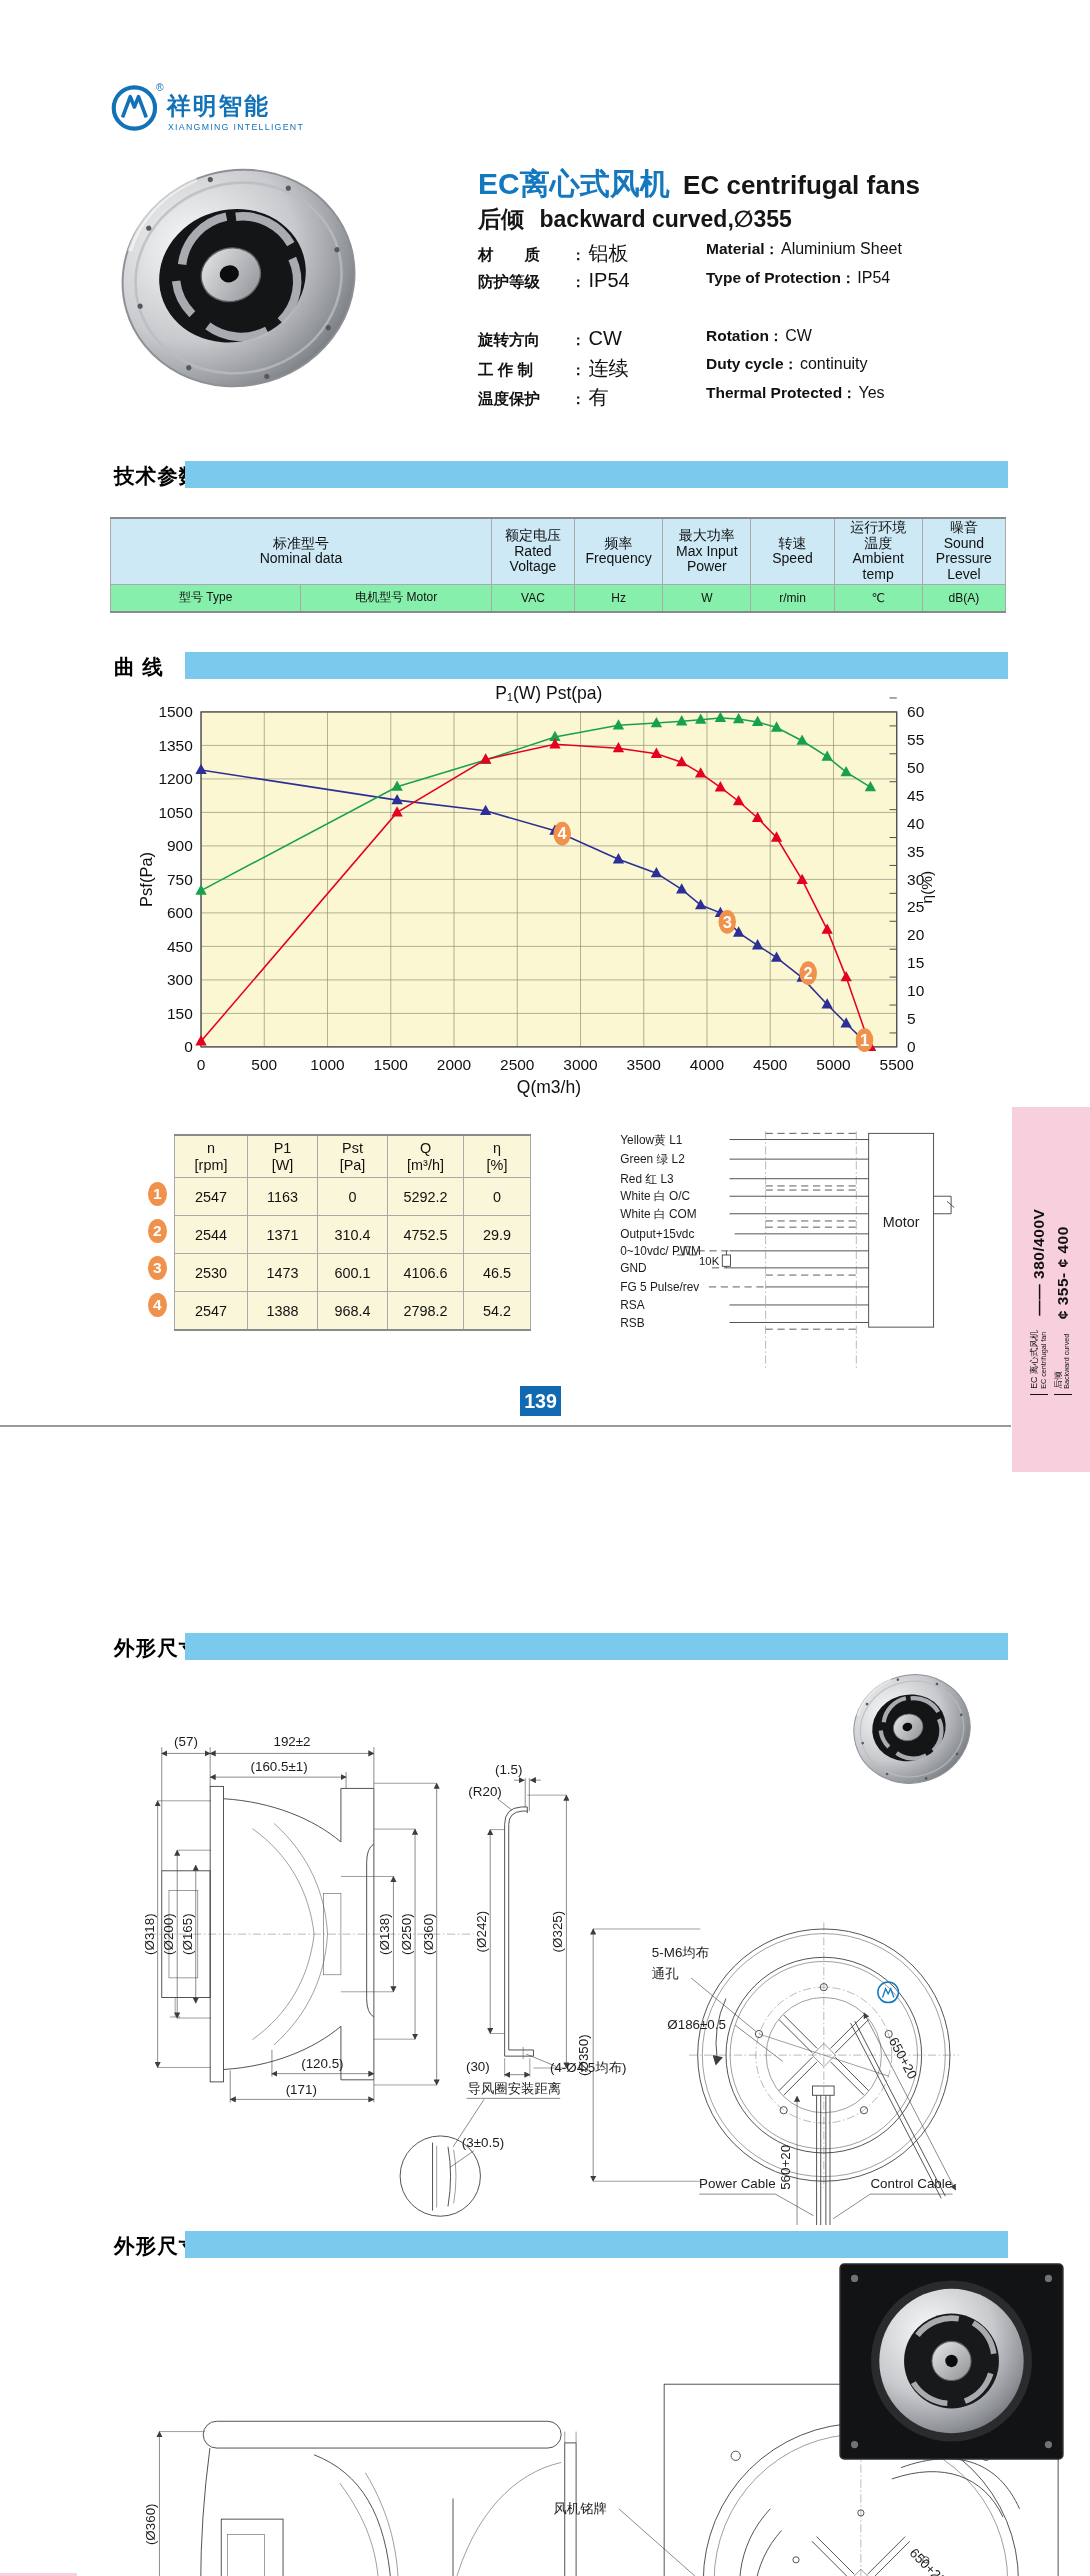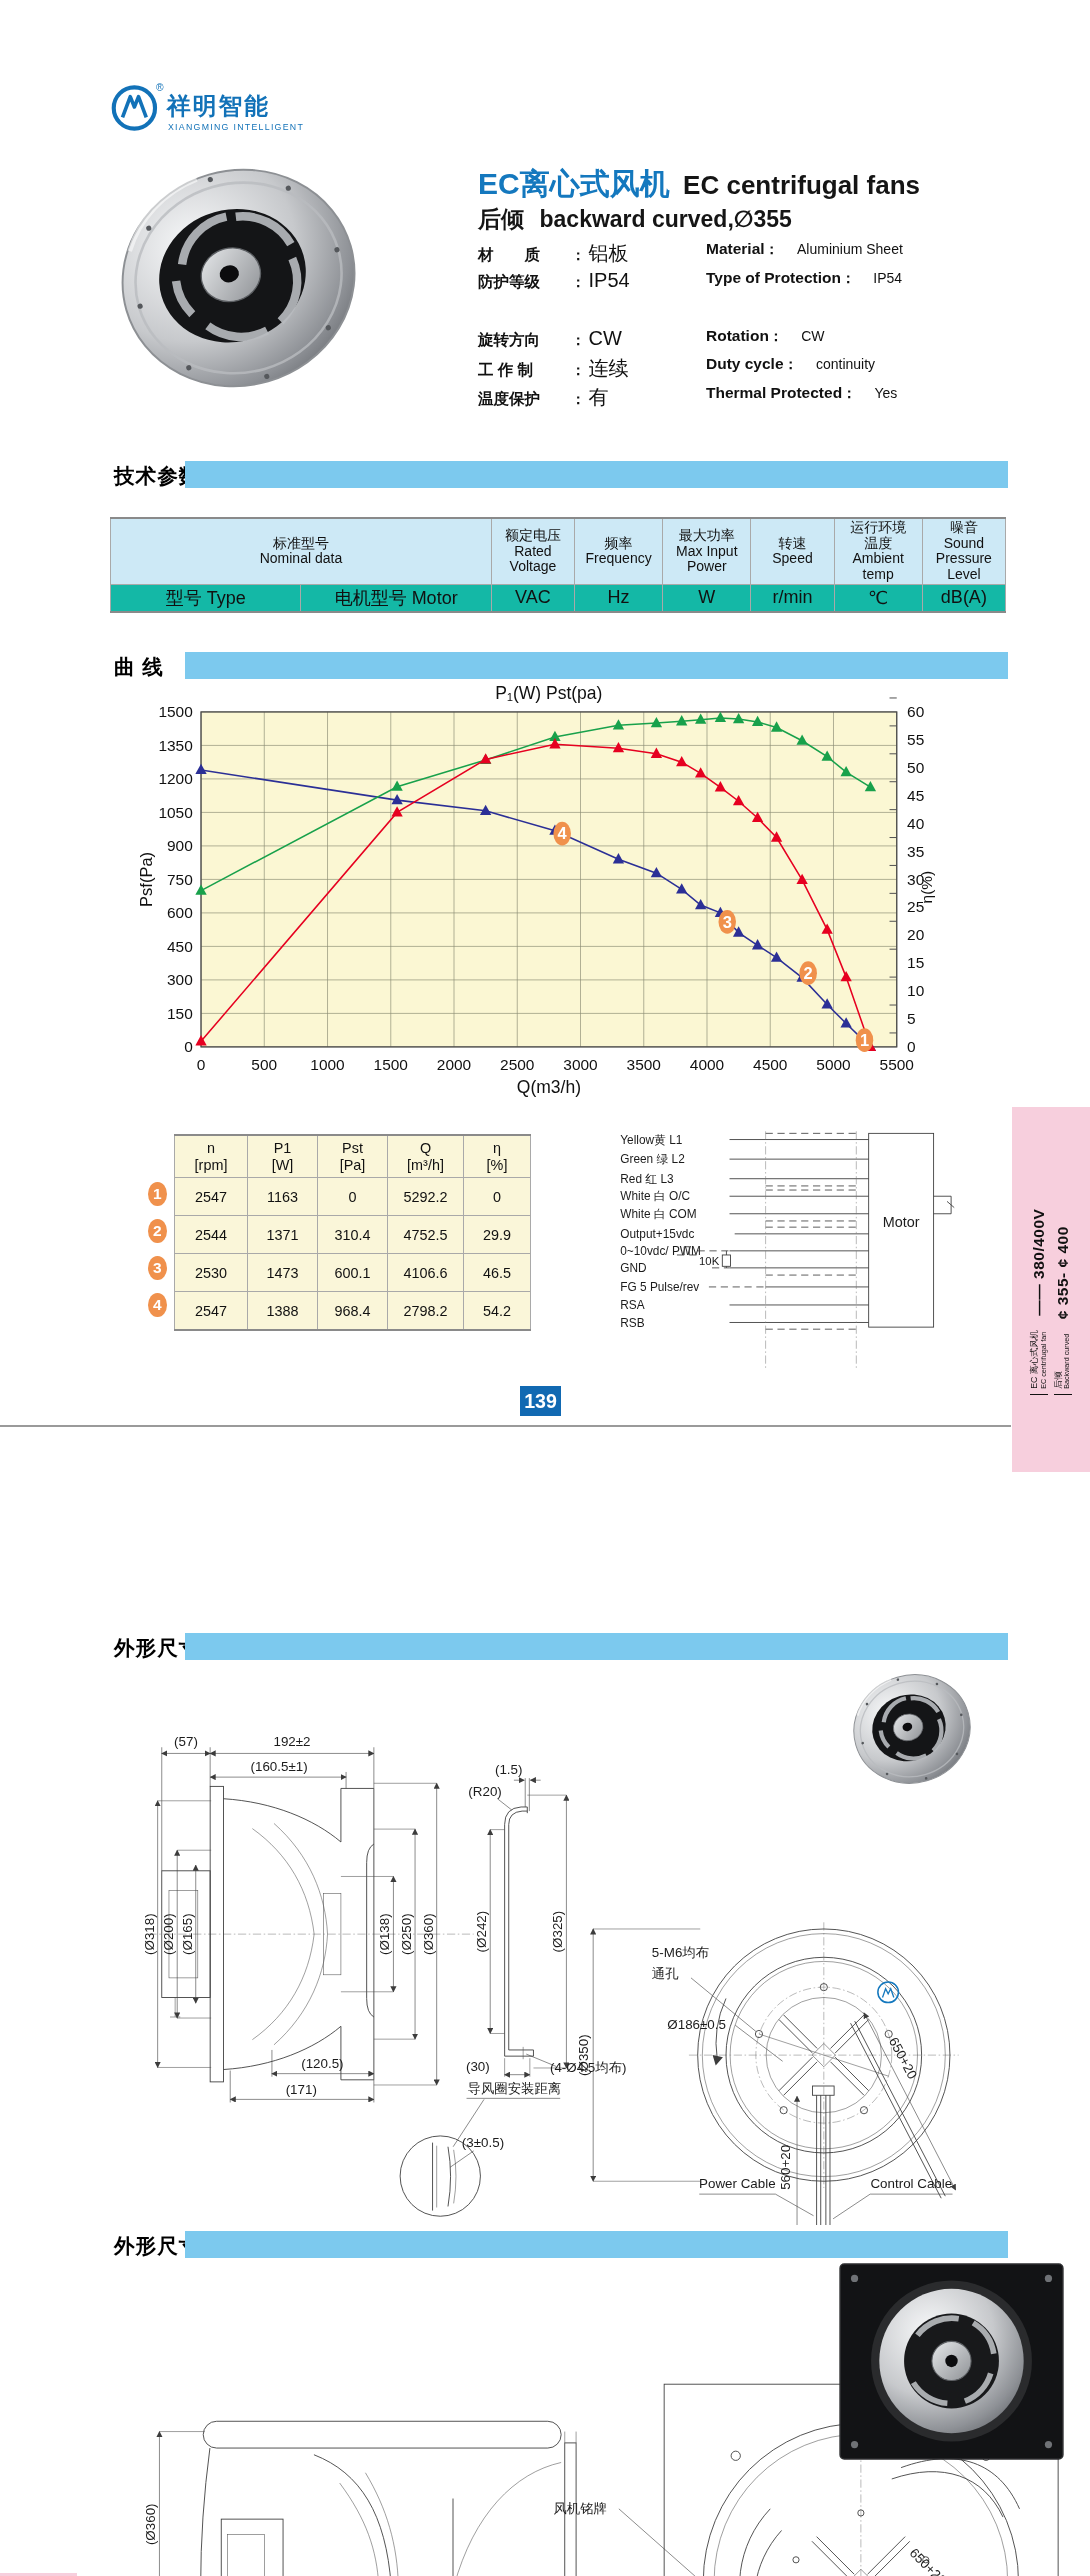--- a/index.html
+++ b/index.html
@@ -13,28 +13,28 @@
   .t1-zh{font-size:30px;font-weight:bold;color:#1478be}
   .t1-en{font-size:26px;font-weight:600;color:#151515;margin-left:13.4px}
   .t2-zh{font-size:23px;font-weight:bold;color:#151515}
   .t2-en{font-size:23px;font-weight:600;color:#151515;margin-left:15.5px}
   .spec-row{position:absolute;left:478px;width:567px;height:23px;white-space:nowrap}
   .sp-zh-l{display:inline-block;width:93px;font-size:15.5px;font-weight:bold}
   .sp-colon{font-size:14.4px;font-weight:bold}
   .sp-zh-v{font-size:20px;margin-left:3.1px}
   .sp-en{position:absolute;left:228px;top:0;white-space:nowrap}
   .sp-en-l{font-size:15.5px;font-weight:bold}
-  .sp-en-v{font-size:14px;margin-left:18px}
+  .sp-en-v{font-size:16px;margin-left:2px}
   
   table.tech{position:absolute;left:110px;top:517px;width:896px;border-collapse:collapse;
              table-layout:fixed;border:1px solid #9a9a9a;border-top:2.6px solid #8a8a8a;border-bottom:2.6px solid #8a8a8a}
   table.tech th,table.tech td{border:1px solid #a9a9a9;text-align:center;vertical-align:middle;
              font-weight:normal;padding:1px;overflow:hidden}
   table.tech .h1 th{background:#cde9f6;height:58px;font-size:14px;line-height:1.12}
-  table.tech .h2 th{background:#14b8a6;height:24px;font-size:18px}
+  table.tech .h2 th{background:#86efac;height:24px;font-size:12px}
   table.tech .dr td{background:#fff;height:32px;font-size:13.4px}
   
   table.pts{position:absolute;left:174px;top:1134px;width:357px;border-collapse:collapse;table-layout:fixed;
             border:1px solid #9a9a9a;border-top:2.1px solid #8a8a8a;border-bottom:2.1px solid #8a8a8a}
   table.pts th,table.pts td{border:1px solid #a9a9a9;background:#faf6d9;text-align:center;
             vertical-align:middle;font-weight:normal}
   table.pts th{height:39px;font-size:14.4px;line-height:1.15}
   table.pts td{height:35px;font-size:14.4px}
   .pt-badge{position:absolute;width:18.5px;height:24px;border-radius:50%;background:#f0914c;color:#fff;
             font-size:15.5px;font-weight:bold;display:flex;align-items:center;justify-content:center}

